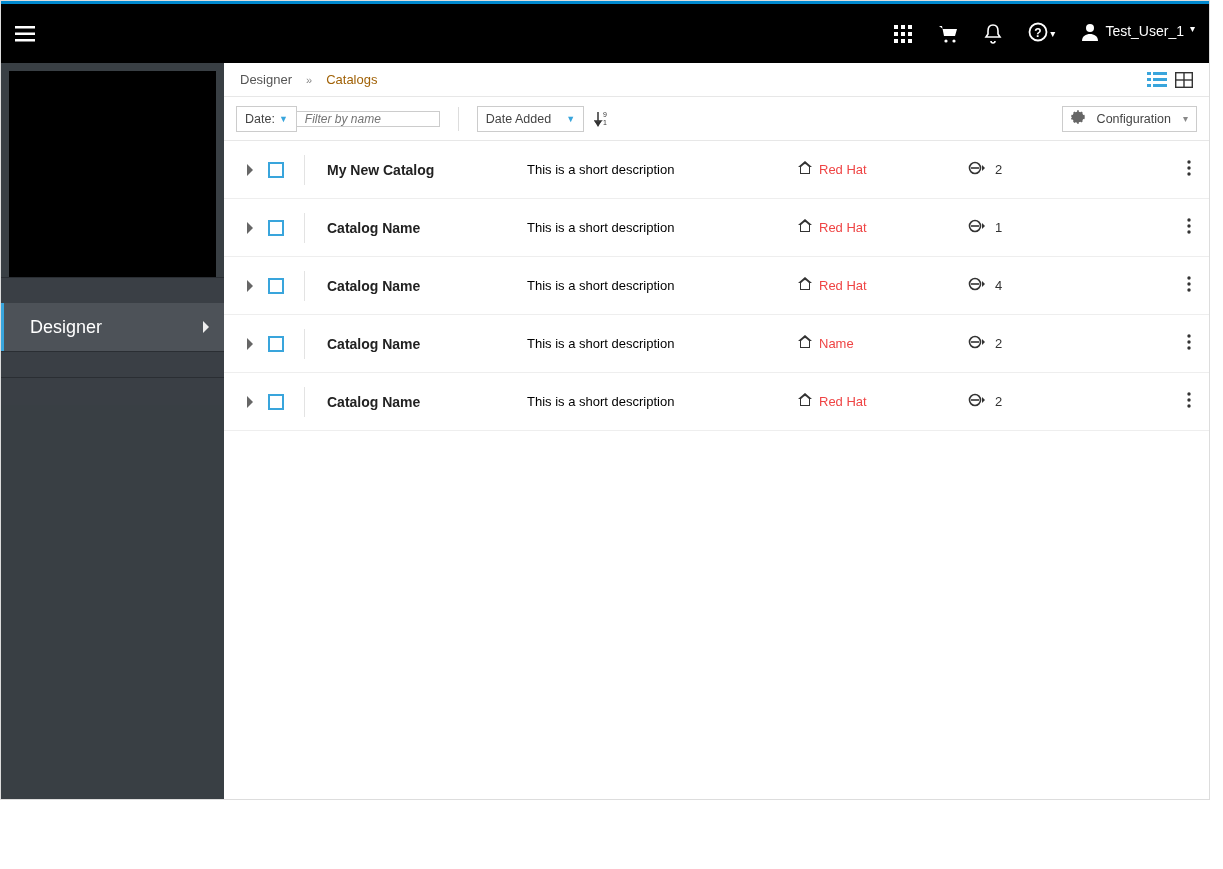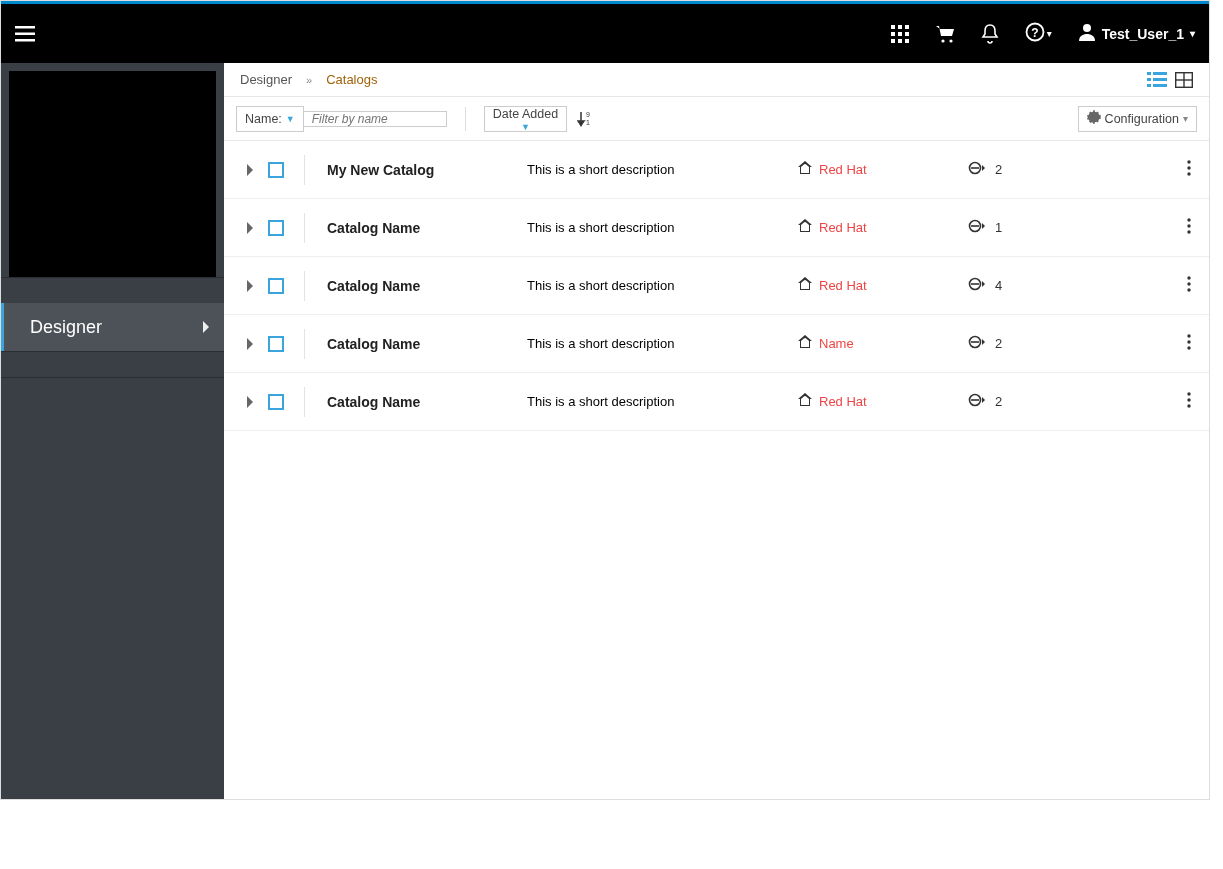--- a/index.html
+++ b/index.html
@@ -29,21 +29,21 @@
       padding: 0 14px;
       color: #fff;
       flex-shrink: 0;
     }
     .hamburger { cursor: pointer; }
     .hamburger svg { display: block; }
     .topbar-spacer { flex: 1; }
     .topbar-icons { display: flex; align-items: center; gap: 26px; }
     .topbar-icons .ico { cursor: pointer; display: flex; align-items: center; }
     .help-group { display: flex; align-items: center; gap: 2px; }
-    .user-group { display: flex; align-items: center; gap: 6px; cursor: pointer; font-weight: bold; }
+    .user-group { display: flex; align-items: flex-start; gap: 6px; cursor: pointer; }
     .user-group .uname { font-size: 14px; }
     .chev-down { font-size: 10px; }
 
     .body {
       flex: 1;
       display: flex;
       min-height: 0;
     }
 
     .sidebar {
@@ -137,35 +137,34 @@
       background: #ddd;
       margin: 0 8px;
     }
     .sort-type {
       border: 1px solid #ccc;
       background: #fff;
       height: 26px;
       display: flex;
       align-items: center;
       padding: 0 8px;
-      gap: 1px;
+      gap: 15px;
       cursor: pointer;
       color: #444;
-      flex-direction: column;
     }
     .sort-dir { cursor: pointer; display: flex; align-items: center; }
     .config-btn {
       margin-left: auto;
       border: 1px solid #ccc;
       background: #fff;
       height: 26px;
       display: flex;
       align-items: center;
       padding: 0 8px;
-      gap: 4px;
+      gap: 12px;
       cursor: pointer;
       color: #444;
       font-size: 12.5px;
     }
 
     .list { flex: 1; overflow: auto; }
     .row {
       display: flex;
       align-items: center;
       height: 58px;
@@ -302,21 +301,21 @@
                   <line x1="9" y1="1" x2="9" y2="15"></line>
                   <line x1="1" y1="8" x2="17" y2="8"></line>
                 </g>
               </svg>
           </div>
         </div>
       </div>
 
       <div class="toolbar">
         <div class="filter-type">
-          <span>Name:</span>
+          <span>Date:</span>
           <span class="tri">▼</span>
         </div>
         <input class="filter-input" placeholder="Filter by name" style="">
         <div class="divider-v"></div>
         <div class="sort-type">
           <span>Date Added</span>
           <span class="tri">▼</span>
         </div>
         <div class="sort-dir">
           <svg width="16" height="18" viewBox="0 0 16 18">

